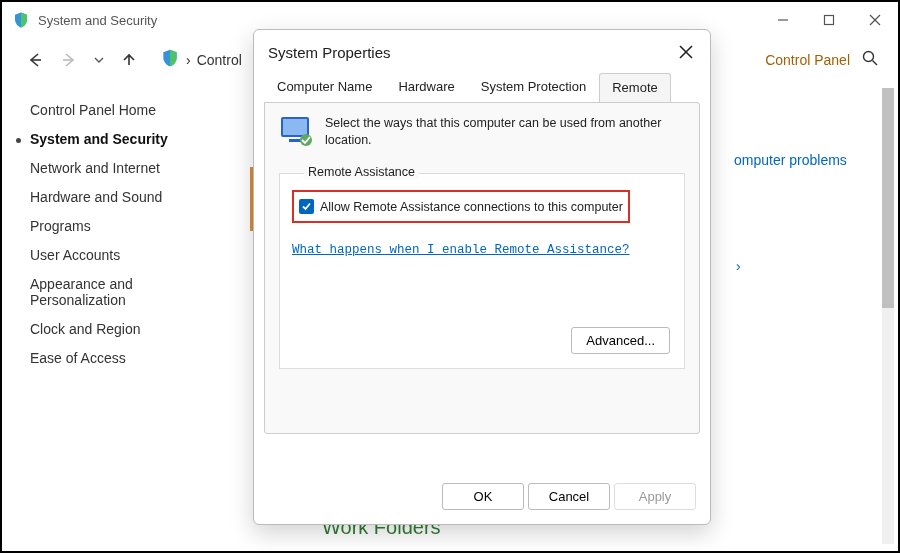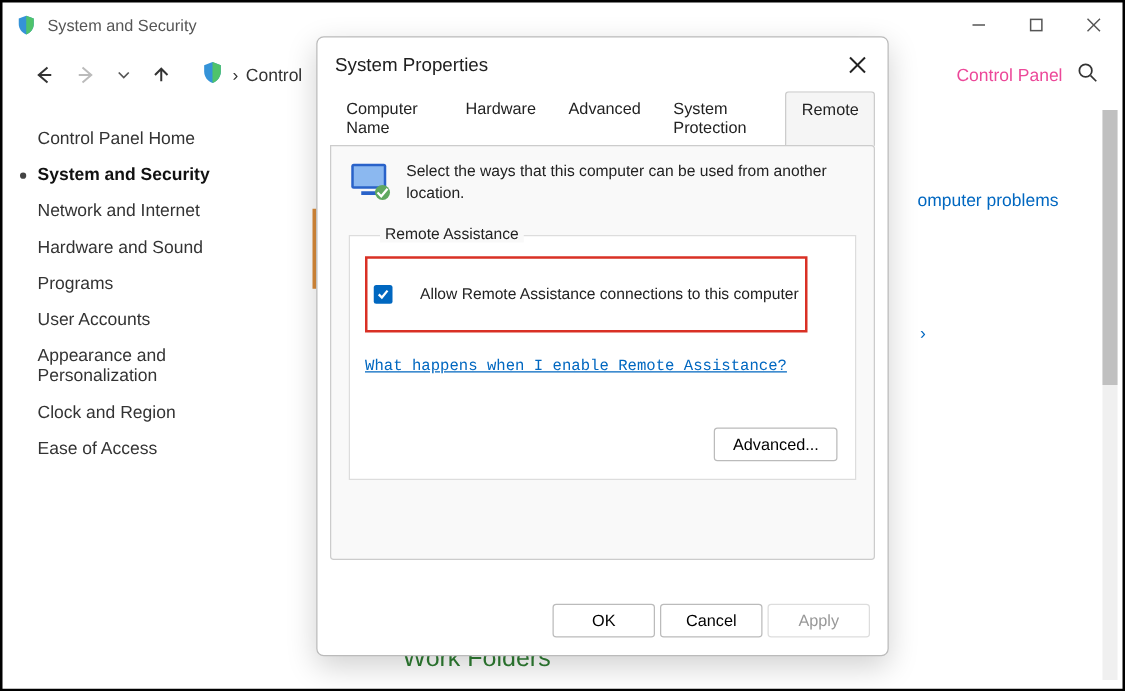--- a/index.html
+++ b/index.html
@@ -13,21 +13,21 @@
   .winbtn { width: 46px; height: 36px; display: flex; align-items: center; justify-content: center; color: #555; }
   
   
   .navbar { height: 44px; display: flex; align-items: center; padding: 0 12px 0 20px; gap: 8px; border-bottom: 0; }
   .navbtn { width: 26px; height: 26px; display: flex; align-items: center; justify-content: center; color: #555; }
   .navbtn.disabled { color: #bbb; }
   .chev { width: 18px; height: 26px; display:flex;align-items:center;justify-content:center;color:#555;}
   .addrbox { flex: 0 0 auto; display: flex; align-items: center; gap:6px; margin-left: 10px; }
   .crumb-text { font-size: 14px; color: #333; }
   .search-area { margin-left: auto; display: flex; align-items: center; gap: 12px; padding-right: 8px; }
-  .search-text { font-size: 14px; color: #ec4899; }
+  .search-text { font-size: 14px; color: #a16207; }
   .search-icon { color: #333; }
   
   
   .main { display: flex; height: calc(553px - 36px - 44px - 4px); position: relative; gap: 24px; }
   .sidebar { width: 228px; padding: 20px 14px 0 28px; }
   .side-link { display:block; font-size: 14px; color: #333; margin-bottom: 13px; cursor: default; }
   .side-link.active { font-weight: 600; color: #111; position: relative; }
   .side-link.active::before { content:''; position:absolute; left:-14px; top:7px; width:5px;height:5px;background:#444;border-radius:50%; }
   .content { flex: 1; position: relative; padding-top: 18px; }
   .peek-link { position: absolute; left: 480px; top: 70px; color: #0067c0; font-size: 14px; }
@@ -46,21 +46,21 @@
   .tab { padding: 6px 12px 7px; color:#222; border:1px solid transparent; border-bottom:none; cursor:default; }
   .tab.active { background:#f5f5f5; border:1px solid #ccc; border-bottom:1px solid #f5f5f5; border-radius:3px 3px 0 0; position:relative; top:1px; }
   .tabpage { margin: 0 10px 0 10px; border:1px solid #ccc; background:#f9f9f9; border-radius: 0 3px 3px 3px; flex: 0 0 auto; height: 332px; padding: 12px 14px; position: relative; }
   
   .intro { display:flex; gap: 10px; }
   .intro-text { font-size: 12.5px; color:#222; line-height:1.35; }
   
   .group { margin-top: 20px; border:1px solid #ddd; background:#fff; padding: 10px 12px 12px; position: relative; height: 196px; }
   .group-label { position:absolute; top:-9px; left:24px; background:#f9f9f9; padding:0 4px; font-size:12.5px; color:#222; }
   
-  .check-row { display:flex; gap:22px; border:2px solid #d93025; padding:21px 5px; margin-top: 6px; width: fit-content; }
+  .check-row { display:flex; align-items:center; gap:6px; border:2px solid #d93025; padding:7px 5px; margin-top: 6px; width: fit-content; }
   .checkbox { width:15px;height:15px; background:#0067c0; border-radius:2px; display:flex;align-items:center;justify-content:center; }
   .check-label { font-size: 12.5px; color:#222; }
   
   .helplink { display:block; margin-top: 20px; font-size: 12.5px; color:#0067c0; text-decoration: underline; font-family: Liberation Mono, monospace; }
   .adv-btn { position:absolute; right: 14px; bottom: 14px; padding: 5px 14px; font-size: 13px; background:#fff; border:1px solid #bbb; border-radius:3px; }
   
   .dlg-buttons { margin-top:auto; padding: 12px 14px 14px; display:flex; justify-content:flex-end; gap: 4px; }
   .dlg-btn { min-width: 82px; padding: 5px 0; font-size: 13px; text-align:center; background:#fff; border:1px solid #bbb; border-radius:3px; }
   .dlg-btn.disabled { color:#999; border-color:#ddd; }
 </style>
@@ -164,21 +164,20 @@
     <span class="dialog-close">
         <svg width="14" height="14">
           <line x1="1" y1="1" x2="13" y2="13" stroke="#222" stroke-width="1.6"></line>
           <line x1="13" y1="1" x2="1" y2="13" stroke="#222" stroke-width="1.6"></line>
         </svg>
       </span>
   </div>
   <div class="tabs">
     <div class="tab">Computer Name</div>
     <div class="tab">Hardware</div>
-    <div class="tab">Advanced</div>
     <div class="tab">System Protection</div>
     <div class="tab active">Remote</div>
   </div>
   <div class="tabpage">
     <div class="intro">
       <span>
         <svg width="36" height="34" viewBox="0 0 36 34">
           <rect x="2" y="2" width="28" height="20" rx="2" fill="#2962c9"></rect>
           <rect x="4" y="4" width="24" height="16" fill="#8bb8f0"></rect>
           <rect x="10" y="24" width="12" height="3" fill="#2962c9"></rect>

